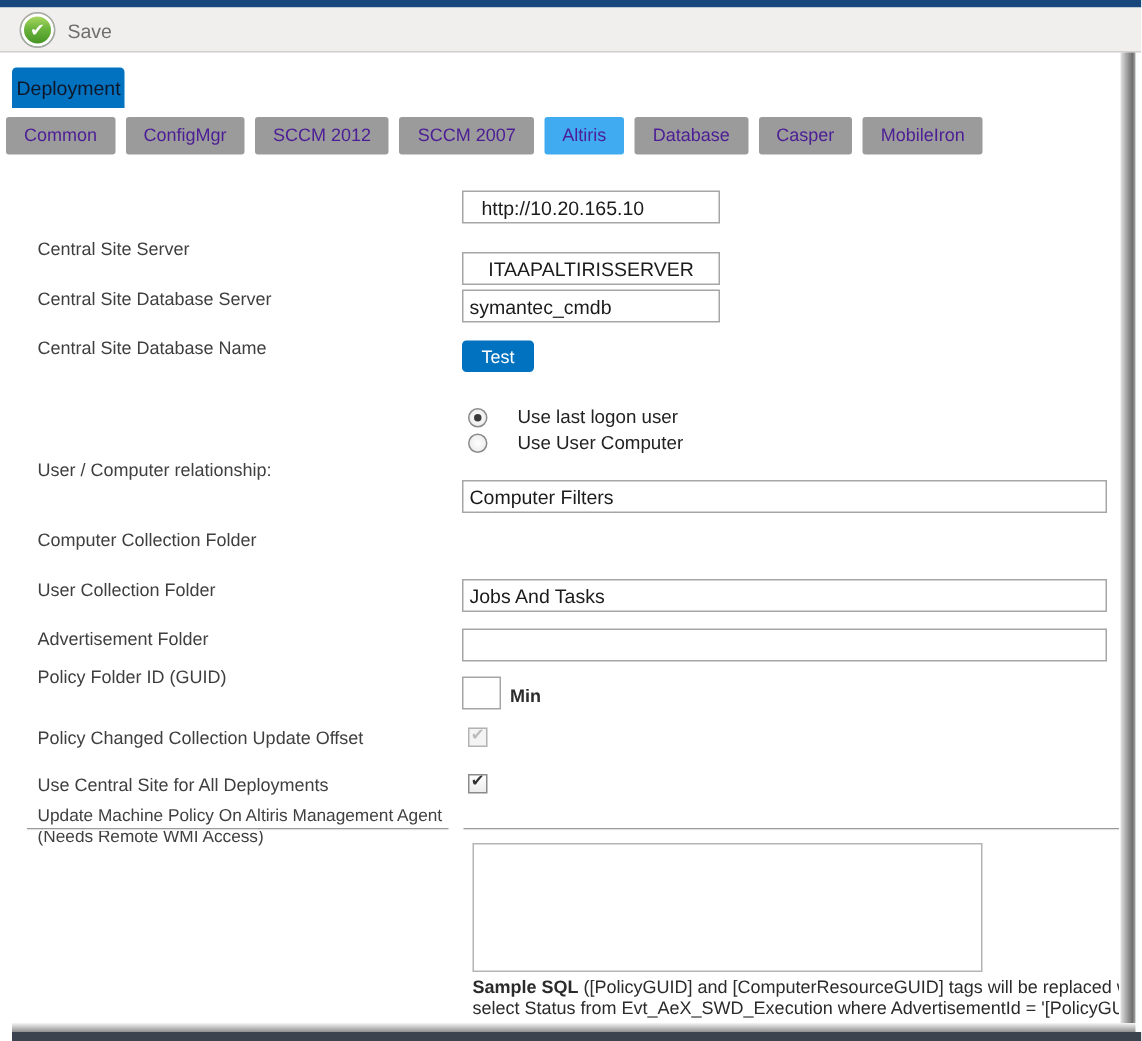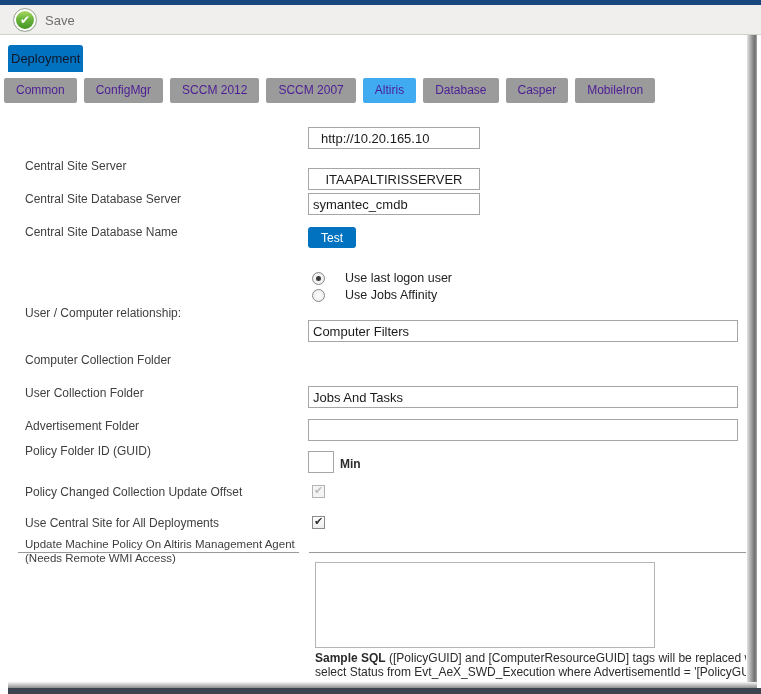--- a/index.html
+++ b/index.html
@@ -93,21 +93,21 @@
 
   <button class="btn-test">Test</button>
 
   <div class="lbl" style="top:278px">User / Computer relationship:</div>
   <div class="radio-row" style="top:270px">
     <span class="radio selected"></span>
     <span class="radio-label">Use last logon user</span>
   </div>
   <div class="radio-row" style="top:287px">
     <span class="radio"></span>
-    <span class="radio-label">Use Jobs Affinity</span>
+    <span class="radio-label">Use User Computer</span>
   </div>
 
   <div class="lbl" style="top:325px">Computer Collection Folder</div>
   <input class="txt wide" style="top: 320px;" value="Computer Filters">
 
   <div class="lbl" style="top:358px">User Collection Folder</div>
 
   <div class="lbl" style="top:391px">Advertisement Folder</div>
   <input class="txt wide" style="top: 386px;" value="Jobs And Tasks">
 

